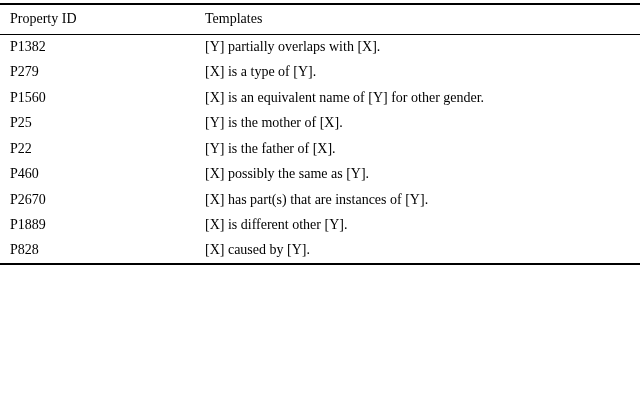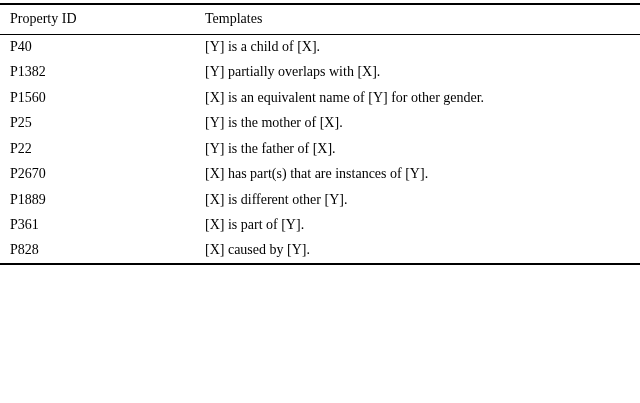--- a/index.html
+++ b/index.html
@@ -60,64 +60,64 @@
       <col style="width:205px">
       <col style="width:435px">
     </colgroup>
     <thead>
       <tr>
         <th class="col-id">Property ID</th>
         <th class="col-tpl">Templates</th>
       </tr>
     </thead>
     <tbody>
-  <tr>
-    <td class="col-id">P40</td>
-    <td class="col-tpl">[Y] is a child of [X].</td>
-  </tr>
 
   <tr>
     <td class="col-id">P1382</td>
     <td class="col-tpl">[Y] partially overlaps with [X].</td>
   </tr>
 
+  <tr>
+    <td class="col-id">P279</td>
+    <td class="col-tpl">[X] is a type of [Y].</td>
+  </tr>
 
 
   <tr>
     <td class="col-id">P1560</td>
     <td class="col-tpl">[X] is an equivalent name of [Y] for other gender.</td>
   </tr>
 
 
   <tr>
     <td class="col-id">P25</td>
     <td class="col-tpl">[Y] is the mother of [X].</td>
   </tr>
 
   <tr>
     <td class="col-id">P22</td>
     <td class="col-tpl">[Y] is the father of [X].</td>
   </tr>
 
+  <tr>
+    <td class="col-id">P460</td>
+    <td class="col-tpl">[X] possibly the same as [Y].</td>
+  </tr>
 
   <tr>
     <td class="col-id">P2670</td>
     <td class="col-tpl">[X] has part(s) that are instances of [Y].</td>
   </tr>
 
 
   <tr>
     <td class="col-id">P1889</td>
     <td class="col-tpl">[X] is different other [Y].</td>
   </tr>
 
-  <tr>
-    <td class="col-id">P361</td>
-    <td class="col-tpl">[X] is part of [Y].</td>
-  </tr>
 
   <tr>
     <td class="col-id">P828</td>
     <td class="col-tpl">[X] caused by [Y].</td>
   </tr>
 </tbody>
   </table>
 </div>
 
 </body></html>

